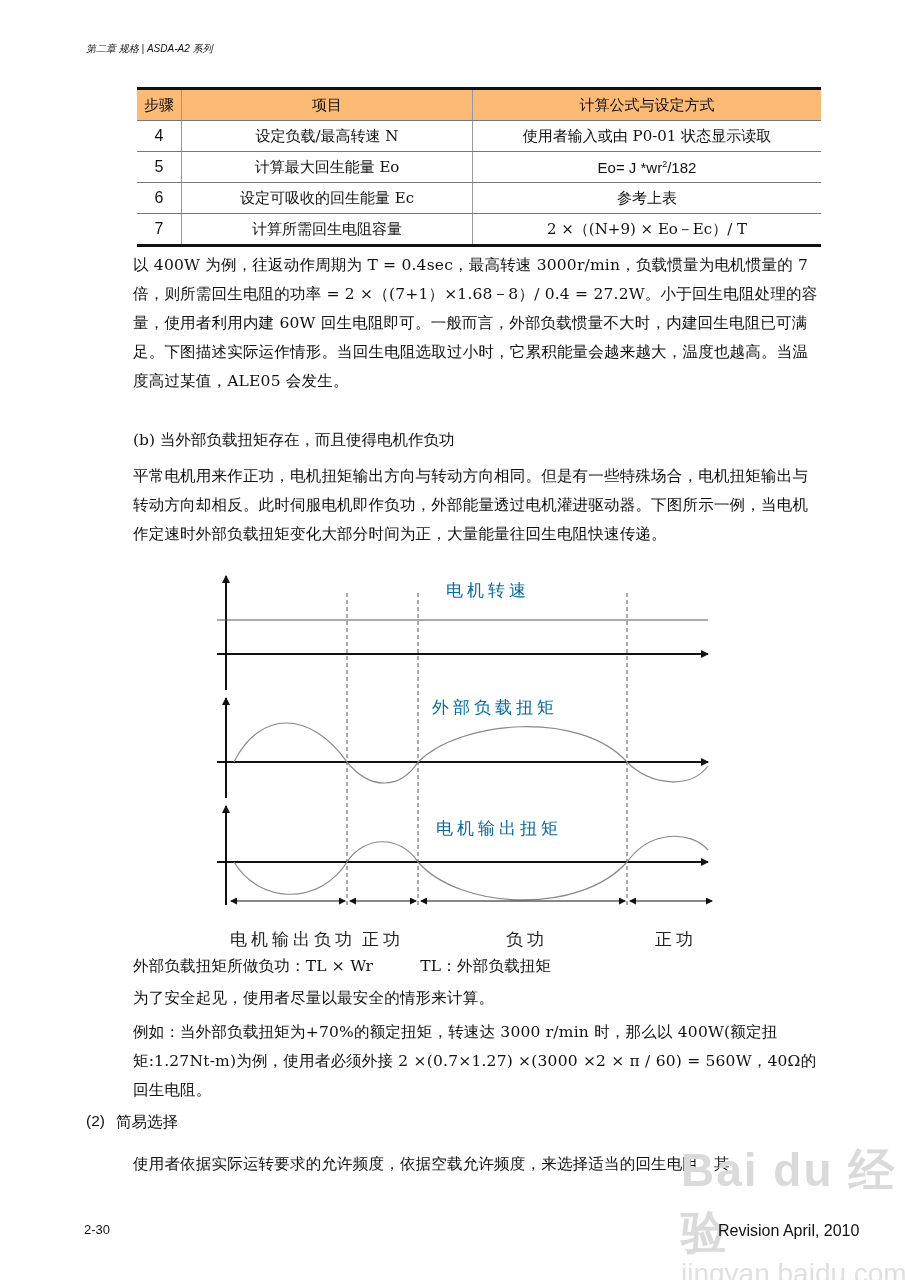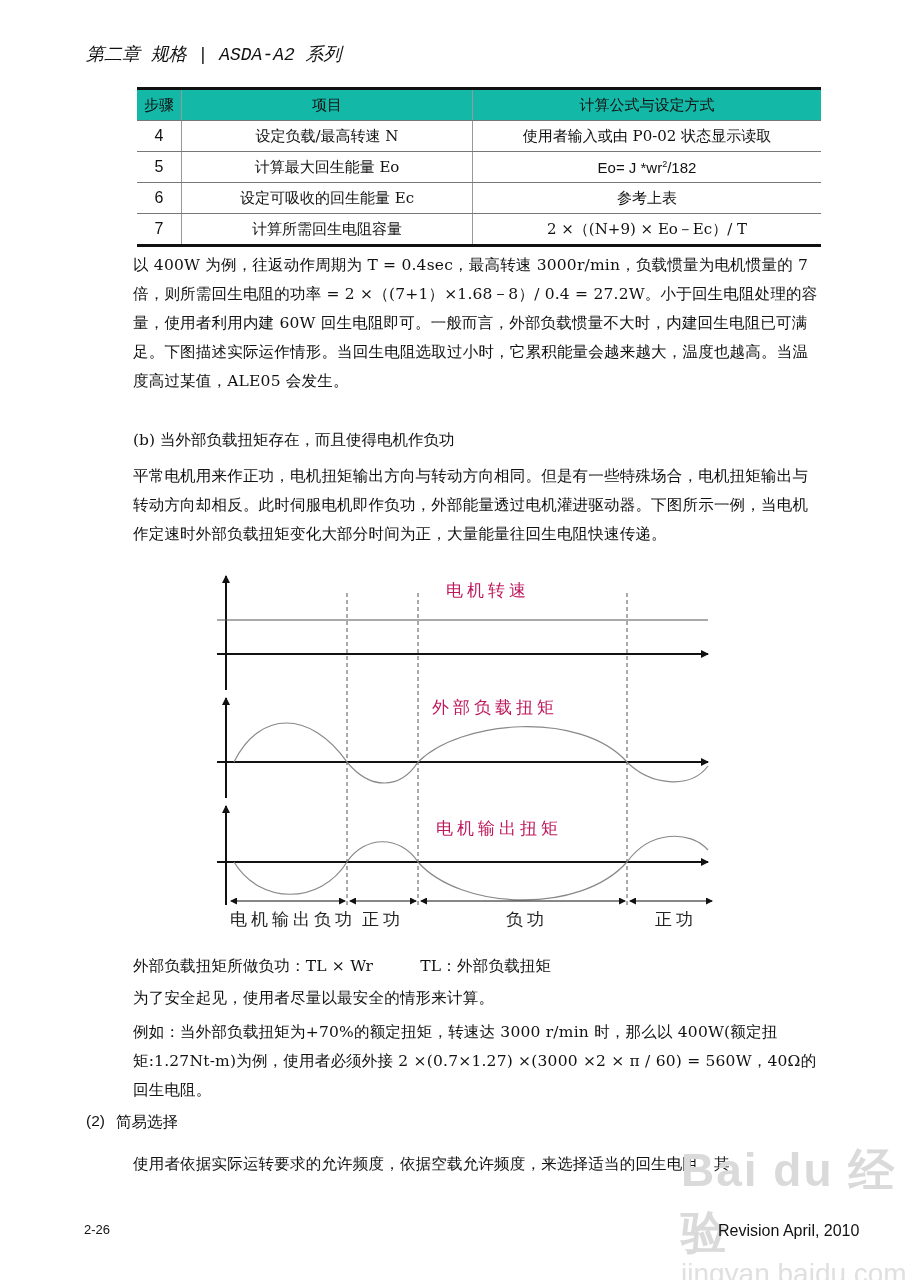--- a/index.html
+++ b/index.html
@@ -3,54 +3,54 @@
 <meta charset="utf-8">
 <style>
   html, body { margin: 0; padding: 0; background: #ffffff; }
   body {
     width: 905px; height: 1280px; position: relative; overflow: hidden;
     font-family: "DejaVu Serif", "Liberation Serif", serif;
     color: #111;
   }
   .chapter-header {
     position: absolute; left: 86px; top: 42px;
-    font-family: Liberation Mono, monospace;
-    font-style: italic; font-size: 18px; color: #111;
+    font-family: Liberation Sans, sans-serif;
+    font-style: italic; font-size: 10px; color: #111;
   }
   table.steps {
     position: absolute; left: 137px; top: 87px; width: 684px;
     border-collapse: collapse;
     font-size: 15px;
     border-top: 3px solid #111; border-bottom: 3px solid #111;
   }
   table.steps th, table.steps td {
     border-bottom: 1px solid #777; border-right: 1px solid #999;
     text-align: center; height: 30px; padding: 0;
     font-weight: normal;
   }
   table.steps th:last-child, table.steps td:last-child { border-right: none; }
   table.steps tr:last-child td { border-bottom: none; }
-  table.steps th { background: #14b8a6; height: 30px; }
+  table.steps th { background: #fdba74; height: 30px; }
   table.steps td.num { font-family: "Liberation Sans", sans-serif; font-size: 16px; }
   .c1 { width: 44px; } .c2 { width: 290px; }
   sup { font-size: 9px; }
 
   .para {
     position: absolute; left: 133px; width: 690px;
     font-size: 15.5px; line-height: 29px; letter-spacing: 0.2px;
   }
   .subhead { position: absolute; left: 133px; font-size: 15.5px; text-align: right; }
 
   .diagram { position: absolute; left: 200px; top: 560px; width: 540px; height: 380px; }
   .diagram svg { position: absolute; left: 0; top: 0; }
   .diag-label {
-    position: absolute; font-size: 17px; letter-spacing: 4px; color: #be185d;
+    position: absolute; font-size: 17px; letter-spacing: 4px; color: #0369a1;
   }
   .seg-label {
-    position: absolute; font-size: 17px; letter-spacing: 4px; color: #222; top: 348px;
+    position: absolute; font-size: 17px; letter-spacing: 4px; color: #222; top: 368px;
   }
 
   .page-number {
     position: absolute; left: 84px; top: 1222px;
     font-family: "Liberation Sans", sans-serif; font-size: 13px;
   }
   .revision {
     position: absolute; left: 718px; top: 1222px;
     font-family: "Liberation Sans", sans-serif; font-size: 16px;
   }
@@ -71,21 +71,21 @@
 <table class="steps">
   <tbody>
       <tr>
     <th class="c1">步骤</th>
     <th class="c2">项目</th>
     <th>计算公式与设定方式</th>
   </tr>
   <tr>
     <td class="num">4</td>
     <td>设定负载/最高转速 N</td>
-    <td>使用者输入或由 P0-02 状态显示读取</td>
+    <td>使用者输入或由 P0-01 状态显示读取</td>
   </tr>
   <tr>
     <td class="num">5</td>
     <td>计算最大回生能量 Eo</td>
     <td style="font-family:'Liberation Sans',sans-serif;"><span>Eo= J *wr</span><sup>2</sup><span>/182</span></td>
   </tr>
   <tr>
     <td class="num">6</td>
     <td>设定可吸收的回生能量 Ec</td>
     <td>参考上表</td>
@@ -161,14 +161,14 @@
 <div class="subhead" style="left:86px; top:1112px; font-family:'Liberation Sans',sans-serif;">(2)</div>
 <div class="subhead" style="left:116px; top:1112px;">简易选择</div>
 
 <div class="para" style="top:1150px;">使用者依据实际运转要求的允许频度，依据空载允许频度，来选择适当的回生电阻。其</div>
 
 <div class="watermark">
   <div class="wm-main">Bai du 经验</div>
   <div class="wm-sub">jingyan.baidu.com</div>
 </div>
 
-<div class="page-number">2-26</div>
+<div class="page-number">2-30</div>
 <div class="revision">Revision April, 2010</div>
 
 </body></html>

